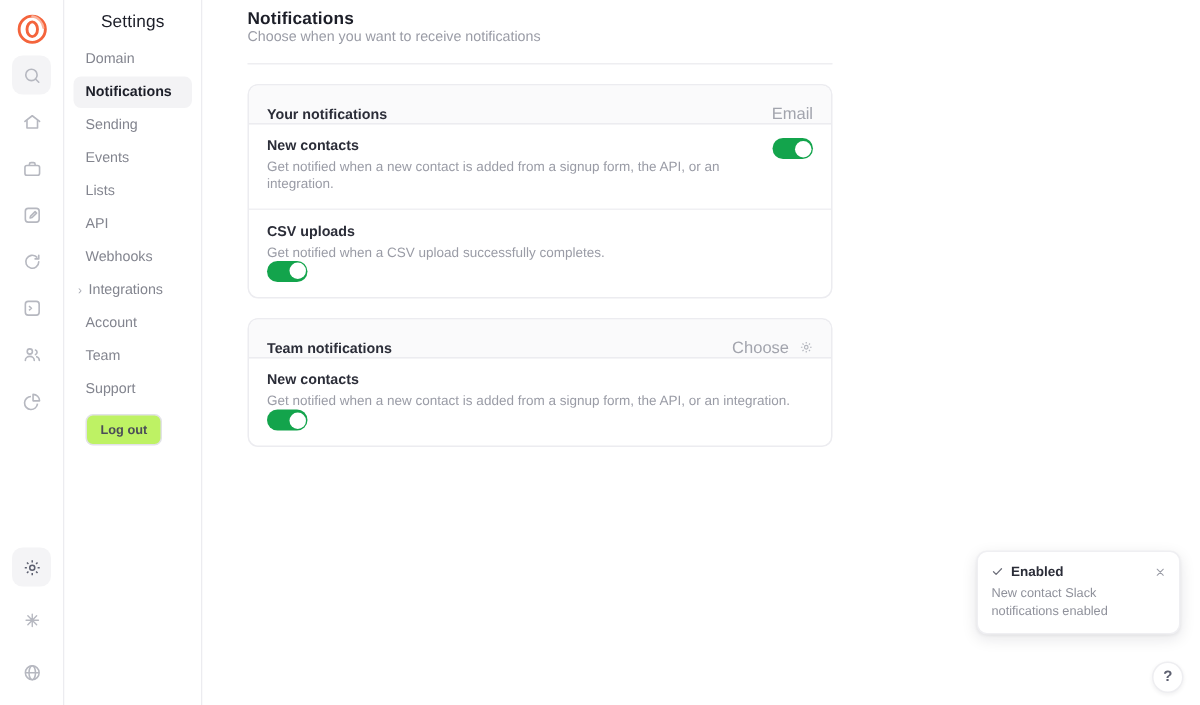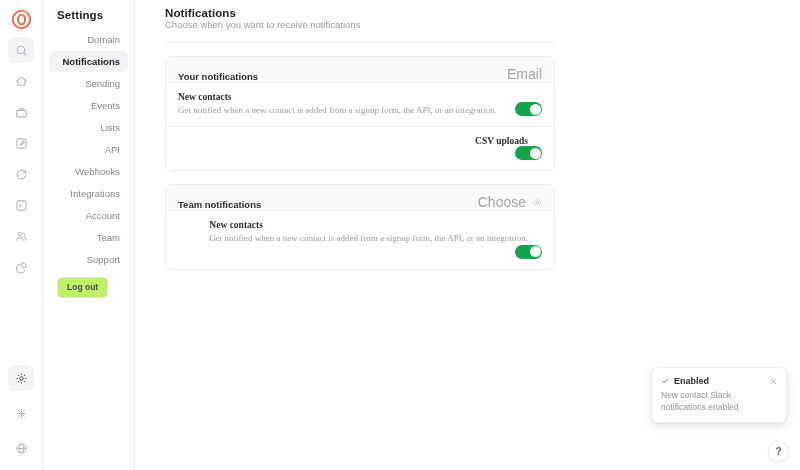--- a/index.html
+++ b/index.html
@@ -55,36 +55,36 @@
   .nav {
     width: 92px;
     flex: 0 0 92px;
     height: 470px;
     border-right: 1px solid #ececf0;
     background: #ffffff;
     padding: 0 6px;
   }
   .nav-title {
     font-size: 11.5px;
-    font-weight: 700;
+    font-weight: 400;
     color: #1c1e28;
     padding: 9px 8px 8px 8px;
     letter-spacing: 0.1px;
+    text-align: center;
   }
   .nav-item {
     display: flex;
     align-items: center;
     height: 21px;
     padding: 0 8px;
     margin-bottom: 1px;
     border-radius: 5px;
     font-size: 9.5px;
     color: #83858f;
     white-space: nowrap;
-    justify-content: flex-end;
   }
   .nav-item.active {
     background: #f3f3f5;
     color: #1c1e28;
     font-weight: 600;
   }
   .nav-item .chev {
     position: absolute;
     margin-left: -7px;
     font-size: 8px;
@@ -152,33 +152,32 @@
     font-size: 9.5px;
     font-weight: 700;
     color: #2b2d38;
   }
   .card-head-right {
     display: flex;
     align-items: center;
     gap: 7px;
   }
   .card-head-label {
-    font-size: 14px;
+    font-size: 11px;
     color: #a2a4ad;
     margin-left: 48px;
   }
   .gear-btn { display: flex; align-items: center; color: #b4b6be; }
 
   .row {
     display: flex;
-    align-items: flex-end;
+    align-items: flex-start;
     justify-content: space-between;
     padding: 9px 12px 10px 12px;
     border-bottom: 1px solid #f0f0f3;
-    font-family: Liberation Serif, serif;
   }
   .row:last-child { border-bottom: none; flex-direction: column; }
   .row-text { padding-right: 14px; }
   .row-title {
     font-size: 9.5px;
     font-weight: 700;
     color: #2b2d38;
   }
   .row-desc {
     font-size: 9px;
@@ -402,20 +401,21 @@
             <div class="row-desc">Get notified when a new contact is added from a signup form, the API, or an integration.</div>
           </div>
           <div class="toggle">
             <span class="knob"></span>
           </div>
         </div>
 
         <div class="row">
           <div class="row-text">
             <div class="row-title">CSV uploads</div>
+            <div class="row-desc">Get notified when a CSV upload successfully completes.</div>
           </div>
           <div class="toggle">
             <span class="knob"></span>
           </div>
         </div>
       </div>
 
       <div class="card">
         <div class="card-head">
           <div class="card-head-title">Team notifications</div>

